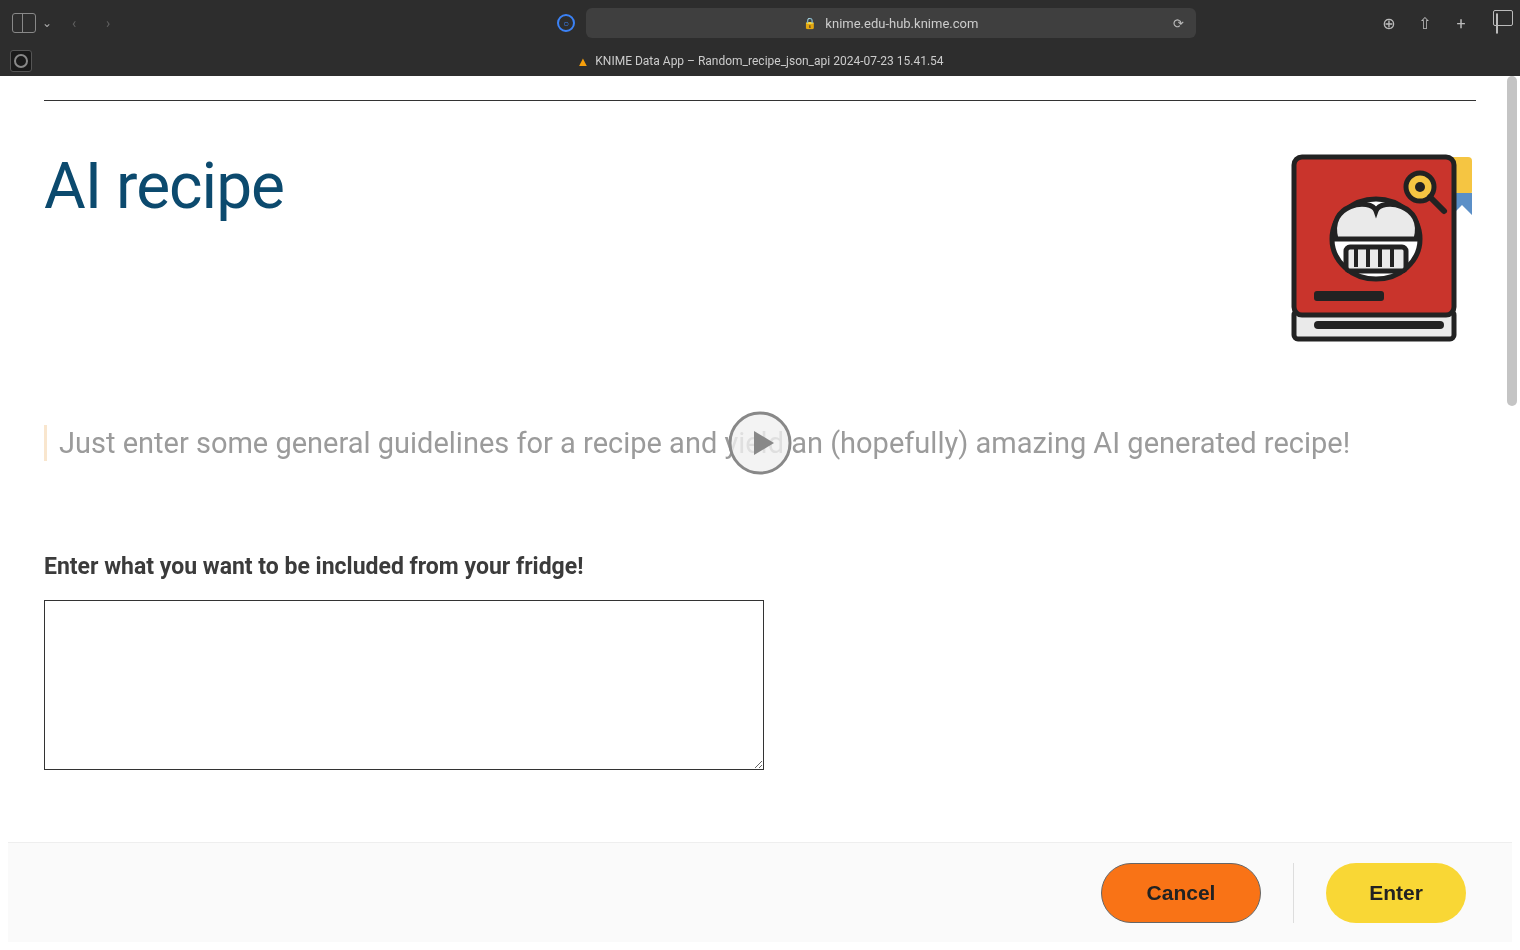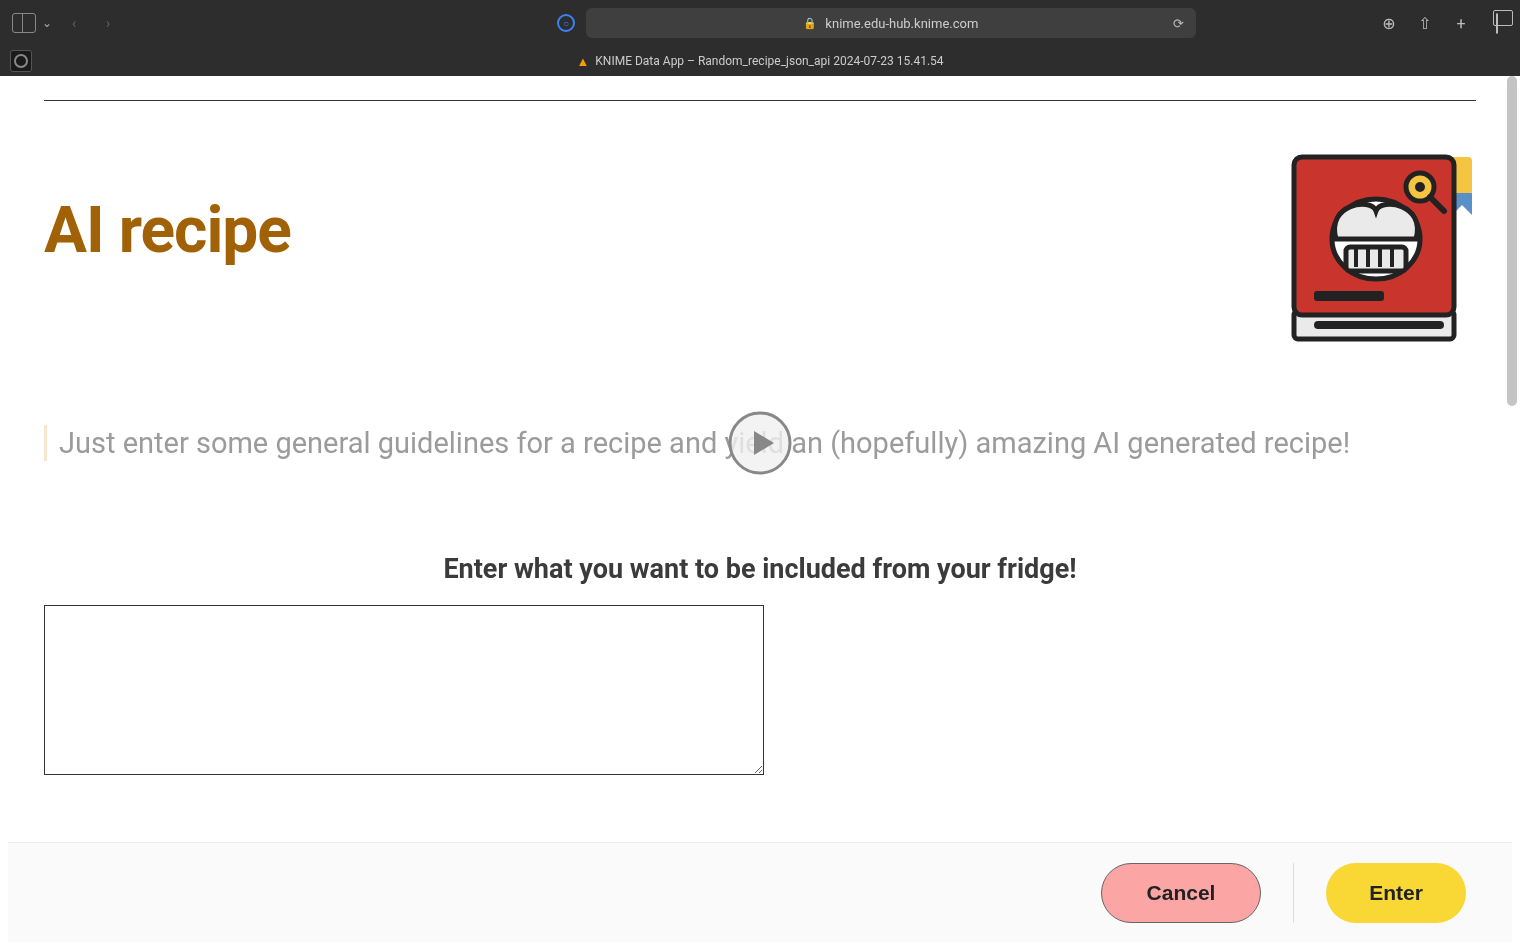--- a/index.html
+++ b/index.html
@@ -175,24 +175,23 @@
       margin-top: 24px;
     }
     .hero-row {
       display: flex;
       align-items: flex-start;
       justify-content: space-between;
       margin-top: 48px;
     }
     .page-title {
       font-size: 64px;
-      font-weight: 700;
-      color: #a16207;
+      font-weight: 400;
+      color: #0c4a6e;
       letter-spacing: -1px;
-      margin-top: 44px;
     }
     .recipe-book {
       width: 200px;
       height: 200px;
       flex-shrink: 0;
     }
     .subtitle-row {
       margin-top: 76px;
       display: flex;
       align-items: center;
@@ -214,24 +213,23 @@
     .play-overlay {
       position: absolute;
       left: 50%;
       top: 50%;
       transform: translate(-50%, -50%);
       width: 64px;
       height: 64px;
     }
     .form-label {
       margin-top: 92px;
-      font-size: 27px;
+      font-size: 23px;
       font-weight: 700;
       color: #3b3b3b;
-      text-align: center;
     }
     .ingredients-textarea {
       margin-top: 20px;
       width: 720px;
       height: 170px;
       border: 1px solid #333;
       padding: 14px;
       font-size: 16px;
       font-family: inherit;
       resize: both;
@@ -258,21 +256,21 @@
       border-radius: 999px;
       border: none;
       font-size: 21px;
       font-weight: 600;
       cursor: pointer;
       display: flex;
       align-items: center;
       justify-content: center;
     }
     .btn-cancel {
-      background: #fca5a5;
+      background: #f97316;
       border: 1.5px solid #666;
       color: #222;
       min-width: 160px;
     }
     .btn-next {
       background: #f9d735;
       color: #222;
       min-width: 140px;
     }
     .action-divider {

